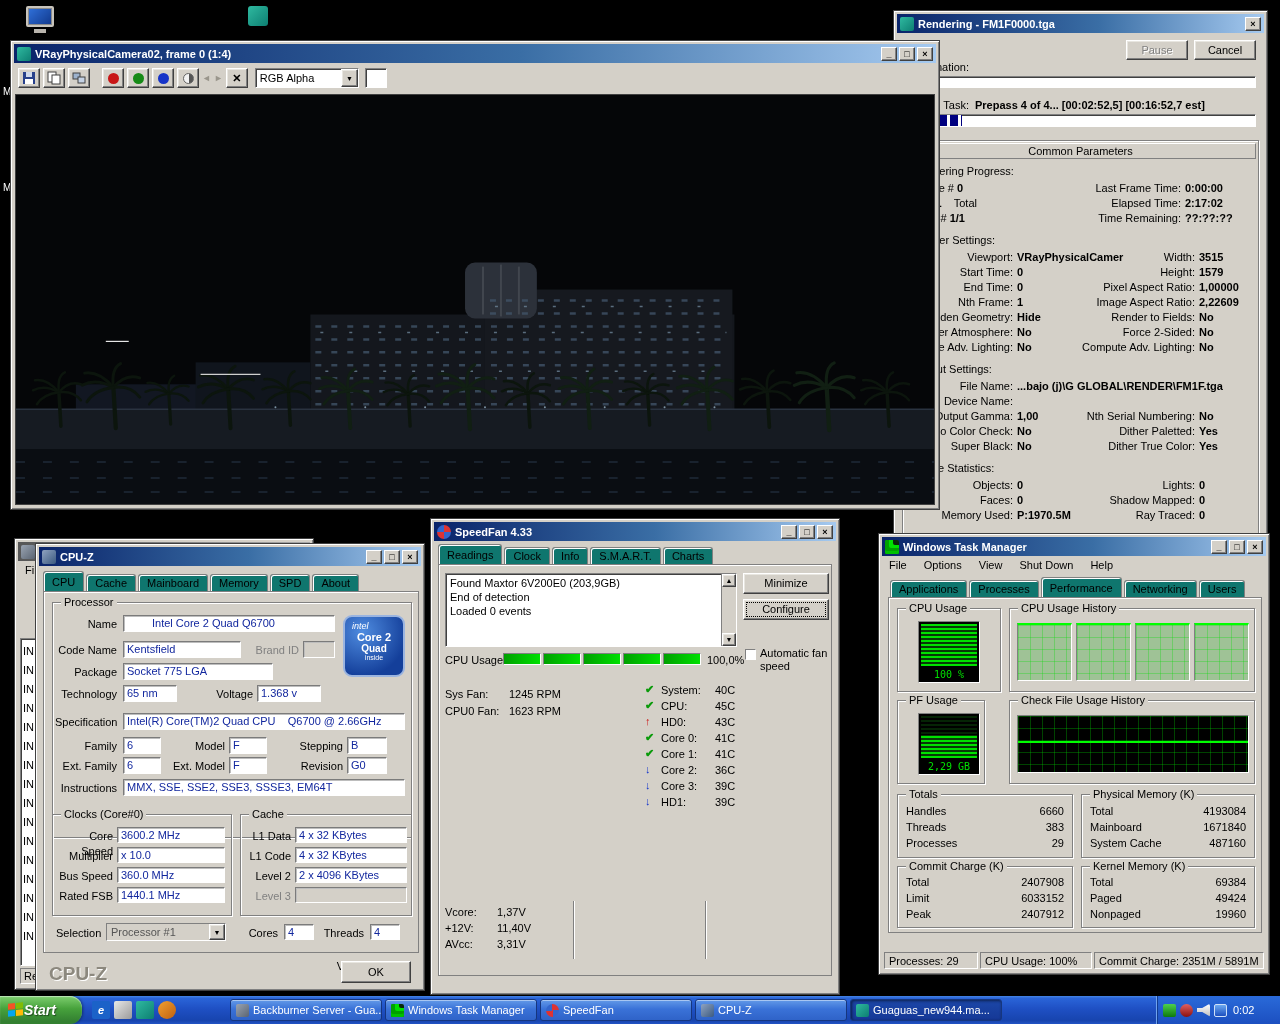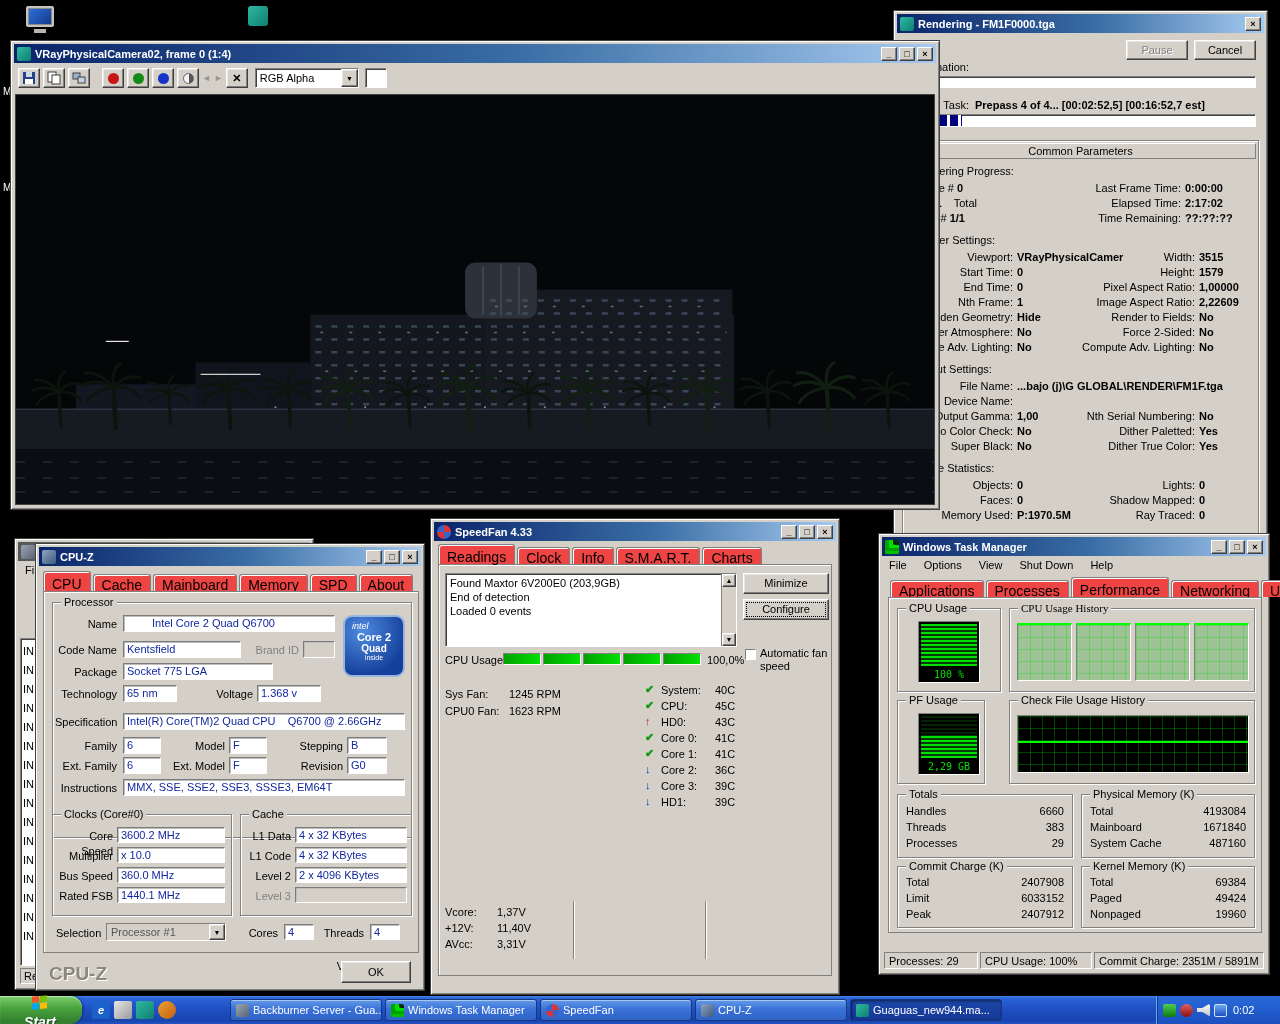--- a/index.html
+++ b/index.html
@@ -13,21 +13,21 @@
   .ticon{width:14px;height:14px;flex:0 0 auto;}
   .ttext{flex:1;overflow:hidden;font-size:11px;}
   .tbtns{display:flex;gap:2px;flex:0 0 auto;}
   .tbtn{width:16px;height:14px;background:#d4d0c8;border:1px solid;border-color:#fff #404040 #404040 #fff;box-shadow:inset -1px -1px 0 #808080;color:#000;font-size:9px;line-height:12px;text-align:center;font-weight:bold;}
   .btn{background:#d4d0c8;border:1px solid;border-color:#fff #404040 #404040 #fff;box-shadow:inset -1px -1px 0 #808080,inset 1px 1px 0 #e8e6e0;font-size:11px;text-align:center;}
   .btn.disabled{color:#808080;text-shadow:1px 1px 0 #fff;}
   .sunken{background:#fff;border:1px solid;border-color:#808080 #fff #fff #808080;box-shadow:inset 1px 1px 0 #404040;}
   .grp{position:absolute;border:1px solid #808080;box-shadow:inset 1px 1px 0 #fff,1px 1px 0 #fff;}
   .grp-label{position:absolute;top:-7px;left:8px;background:#d4d0c8;padding:0 3px;font-size:11px;line-height:12px;}
   .tabs{position:absolute;display:flex;align-items:flex-end;height:20px;}
-  .tab{height:17px;padding:2px 8px 0 8px;background:#ef4444;border:1px solid #808080;border-bottom:none;border-radius:3px 3px 0 0;margin-right:2px;position:relative;top:0;font-size:14px;box-shadow:inset 1px 1px 0 #fff;}
+  .tab{height:17px;padding:2px 8px 0 8px;background:#0f766e;border:1px solid #808080;border-bottom:none;border-radius:3px 3px 0 0;margin-right:2px;position:relative;top:0;font-size:11px;box-shadow:inset 1px 1px 0 #fff;}
   .tab.active{height:20px;top:0;z-index:3;font-weight:normal;padding-top:4px;}
   .tabpage{position:absolute;background:#d4d0c8;border:1px solid #808080;box-shadow:inset 1px 1px 0 #fff;z-index:2;}
   .lbl{position:absolute;font-size:11px;line-height:15px;}
   .lblr{position:absolute;font-size:11px;line-height:15px;text-align:right;}
   .cfld{position:absolute;height:17px;background:#fff;border:1px solid;border-color:#7b7b7b #fff #fff #7b7b7b;box-shadow:inset 1px 1px 0 #bdbdbd;font-size:11px;line-height:14px;padding:0 3px;color:#12279e;white-space:pre;overflow:hidden;}
   .cfld.gray{background:#d4d0c8;color:#808080;}
   
   .rrow{display:flex;height:15px;align-items:center;font-size:11px;}
   .rl1{width:112px;text-align:right;padding-right:4px;flex:0 0 auto;}
   .rv1{width:60px;font-weight:bold;flex:0 0 auto;white-space:nowrap;}
@@ -41,21 +41,21 @@
   .tmrow{position:absolute;left:8px;right:8px;height:15px;font-size:11px;}
   .tmrow .v{position:absolute;right:0;}
   .statusbar{position:absolute;font-size:11px;}
   .scell{position:absolute;top:0;bottom:0;border:1px solid;border-color:#808080 #fff #fff #808080;padding:1px 4px;line-height:14px;overflow:hidden;white-space:nowrap;}
   
   .sfmeter{position:absolute;width:38px;height:12px;border:1px solid;border-color:#808080 #fff #fff #808080;background:linear-gradient(90deg,#00a000,#00e000);}
   .sf-ico{position:absolute;width:14px;font-weight:bold;font-size:11px;}
   .cb{position:absolute;width:11px;height:11px;background:#fff;border:1px solid;border-color:#808080 #fff #fff #808080;}
   
   #taskbar{position:absolute;left:0;right:0;bottom:0;height:28px;background:linear-gradient(#4585e5 0%,#2a64d8 8%,#1f50c4 45%,#1744ae 88%,#2253c5 100%);z-index:50;}
-  #startbtn{position:absolute;left:0;top:0;height:28px;width:82px;border-radius:0 12px 12px 0;background:linear-gradient(#7ecf6f,#47a23c 45%,#338031 90%);box-shadow:inset 0 1px 1px rgba(255,255,255,.5),1px 0 3px rgba(0,0,0,.4);display:flex;align-items:center;gap:5px;padding:0 10px 0 8px;color:#fff;font-weight:bold;font-style:italic;font-size:14px;text-shadow:1px 1px 1px rgba(0,0,0,.5);flex-direction:column;}
+  #startbtn{position:absolute;left:0;top:0;height:28px;width:82px;border-radius:0 12px 12px 0;background:linear-gradient(#7ecf6f,#47a23c 45%,#338031 90%);box-shadow:inset 0 1px 1px rgba(255,255,255,.5),1px 0 3px rgba(0,0,0,.4);display:flex;align-items:center;padding:0 10px 0 8px;color:#fff;font-weight:bold;font-style:italic;font-size:14px;text-shadow:1px 1px 1px rgba(0,0,0,.5);}
   .flag{width:16px;height:14px;display:grid;grid-template-columns:7px 7px;grid-template-rows:6px 6px;gap:1px;transform:skewY(-6deg);}
   .flag i{display:block;}
   .qlicon{position:absolute;top:5px;width:18px;height:18px;border-radius:2px;text-align:center;line-height:18px;color:#fff;font-weight:bold;}
   .taskbtn{position:absolute;top:3px;height:22px;width:152px;background:linear-gradient(#639ae8,#3a72d8 45%,#2f63c8);border:1px solid #16367e;border-radius:3px;color:#fff;font-size:11px;display:flex;align-items:center;gap:4px;padding:0 5px;box-shadow:inset 0 1px 0 rgba(255,255,255,.45);overflow:hidden;white-space:nowrap;}
   .taskbtn.active{background:linear-gradient(#1c47a8,#153896);box-shadow:inset 1px 1px 3px rgba(0,0,0,.55);}
   .tbicon{width:13px;height:13px;flex:0 0 auto;border-radius:2px;}
   #tray{position:absolute;right:0;top:0;bottom:0;width:124px;background:linear-gradient(#2a6ad9,#1c4fc0);border-left:1px solid #6fa3ef;box-shadow:inset 1px 0 0 #123a8e;display:flex;align-items:center;gap:4px;padding:0 6px;}
   .trayicon{width:13px;height:13px;border-radius:2px;}
   #clock{color:#fff;font-size:11px;margin-left:2px;}
   .dicon-label,.dfrag{position:absolute;color:#fff;font-size:10px;text-shadow:1px 1px 1px #000;}
@@ -609,21 +609,21 @@
       <div class="tabpage" style="left:6px;top:60px;width:374px;height:336px;">
 
         <div class="grp" style="left:8px;top:10px;width:104px;height:84px;">
           <div class="grp-label">CPU Usage</div>
           <div class="ledpanel" style="left:20px;top:12px;width:62px;height:62px;">
             <div style="flex:1;margin:2px;background:repeating-linear-gradient(to top,#00e000 0 2px,#073807 2px 4px);"></div>
             <div class="ledtext">100 %</div>
           </div>
         </div>
 
-        <div class="grp" style="left:120px;top:10px;width:246px;height:84px;font-family:Liberation Serif, serif;">
+        <div class="grp" style="left:120px;top:10px;width:246px;height:84px;">
           <div class="grp-label">CPU Usage History</div>
           <div class="histpanel" style="left:7px;top:14px;width:55px;height:58px;border-top:2px solid #00ff00;background-color:rgba(0,150,0,.25);"></div>
           <div class="histpanel" style="left:66px;top:14px;width:55px;height:58px;border-top:2px solid #00ff00;background-color:rgba(0,150,0,.25);"></div>
           <div class="histpanel" style="left:125px;top:14px;width:55px;height:58px;border-top:2px solid #00ff00;background-color:rgba(0,150,0,.25);"></div>
           <div class="histpanel" style="left:184px;top:14px;width:55px;height:58px;border-top:2px solid #00ff00;background-color:rgba(0,150,0,.25);"></div>
         </div>
 
         <div class="grp" style="left:8px;top:102px;width:88px;height:84px;">
           <div class="grp-label">PF Usage</div>
           <div class="ledpanel" style="left:20px;top:12px;width:62px;height:62px;">

